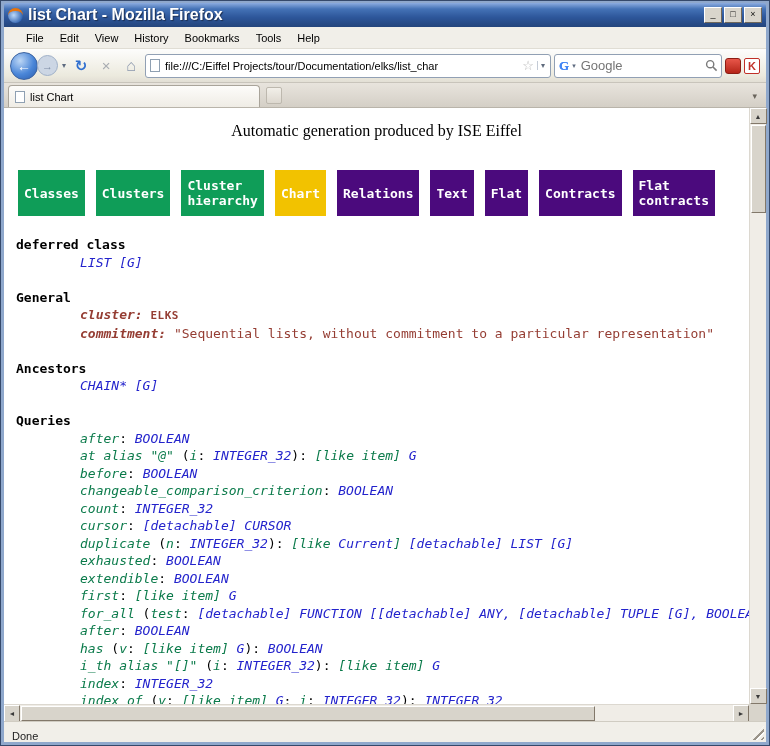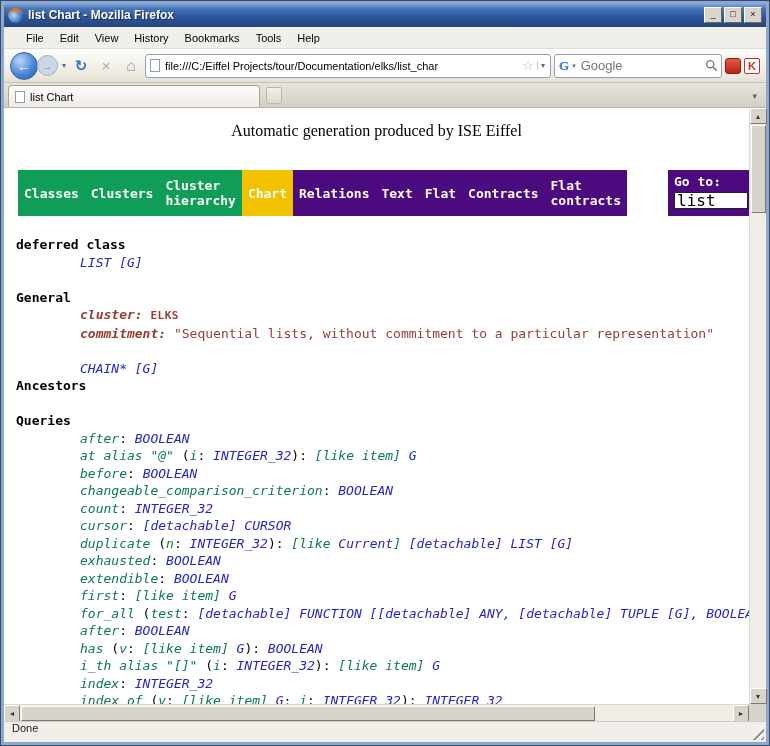--- a/index.html
+++ b/index.html
@@ -16,21 +16,21 @@
   
   .titlebar{
     height:24px;flex:0 0 24px;
     background:linear-gradient(180deg,#8cace0 0%,#4472b6 25%,#2d569a 60%,#24457c 100%);
     border-radius:3px 3px 0 0;
     display:flex;align-items:center;padding:0 4px;gap:5px;
   }
   .fx-icon{width:15px;height:15px;border-radius:50%;
     background:radial-gradient(circle at 38% 35%,#bcd8f8,#2f62b0 75%);
     border-top:3px solid #e8740c;flex:0 0 15px;}
-  .title{color:#fff;font-size:12px;font-weight:bold;flex:1;
+  .title{color:#fff;font-size:16px;font-weight:bold;flex:1;
     text-shadow:1px 1px 1px #1c2f52;white-space:nowrap;overflow:hidden;}
   .winbtns{display:flex;gap:2px;}
   .winbtn{width:18px;height:16px;background:#d9d5cc;
     border:1px solid;border-color:#fff #6f675a #6f675a #fff;
     font-size:9px;line-height:13px;text-align:center;color:#111;cursor:default;}
   
   .menubar{height:22px;flex:0 0 22px;background:#f1efe9;display:flex;align-items:center;
     font-size:11px;color:#000;border-bottom:1px solid #e0ddd4;padding-left:14px;}
   .menu-item{padding:3px 8px;}
   
@@ -79,21 +79,21 @@
     border:1px solid #bdb8ae;border-radius:2px;align-self:center;}
   .tabspacer{flex:1;}
   .alltabs{align-self:center;color:#6a655c;font-size:9px;padding:0 5px 2px 0;}
   
   .content{flex:1 1 auto;position:relative;background:#fff;min-height:0;}
   .viewport{position:absolute;left:0;top:0;right:17px;bottom:17px;overflow:hidden;
     padding:6px 0 0 12px;background:#fff;}
   .heading{font-family:"Liberation Serif","DejaVu Serif",serif;font-size:16px;color:#000;
     text-align:center;margin:8px 12px 30px 0;}
   .navrow{display:flex;align-items:stretch;gap:5px;margin:0 0 20px 2px;}
-  .navbtns{display:flex;gap:0;align-items:stretch;}
+  .navbtns{display:flex;gap:11px;align-items:stretch;}
   .navbtn{color:#fff;font-family:"DejaVu Sans Mono","Liberation Mono",monospace;
     font-size:13px;line-height:15px;font-weight:bold;padding:8px 6px;min-height:46px;
     display:flex;align-items:center;white-space:pre-line;}
   .gotobox{padding:4px 6px;display:flex;flex-direction:column;gap:3px;color:#fff;
     font-family:"DejaVu Sans Mono","Liberation Mono",monospace;font-size:13px;font-weight:bold;min-height:46px;}
   .gotoinput{width:74px;height:17px;border:1px solid #222;font-size:16px;padding:0 2px;
     font-family:"DejaVu Sans Mono","Liberation Mono",monospace;outline:none;}
   .doc{font-family:"DejaVu Sans Mono","Liberation Mono",monospace;font-size:13px;
     line-height:17.5px;color:#000;}
   .docline{white-space:pre;}
@@ -115,21 +115,21 @@
     font-size:7px;color:#3a3a3a;display:flex;align-items:center;justify-content:center;}
   .hscroll .sbtn{width:16px;height:17px;}
   .vthumb{width:15px;height:88px;margin-top:1px;background:#d8d4cb;
     border:1px solid;border-color:#fff #82786a #82786a #fff;}
   .hthumb{height:15px;width:77%;margin-left:1px;background:#d8d4cb;
     border:1px solid;border-color:#fff #82786a #82786a #fff;}
   .vspacer,.hspacer{flex:1;}
   .corner{position:absolute;right:0;bottom:0;width:17px;height:17px;background:#d8d4cb;}
   
   .statusbar{height:21px;flex:0 0 21px;background:#f1efe9;border-top:1px solid #d0ccc2;
-    display:flex;align-items:flex-start;font-size:11px;color:#222;padding-left:8px;position:relative;}
+    display:flex;align-items:flex-end;font-size:11px;color:#222;padding-left:8px;position:relative;}
   .grip{position:absolute;right:2px;bottom:2px;width:14px;height:14px;
     background:repeating-linear-gradient(135deg,transparent 0 2px,#9a948a 2px 4px,#fdfdfc 4px 5px);
     clip-path:polygon(100% 0,100% 100%,0 100%);}
 </style>
 </head>
 <body>
 
 <div class="window">
 
   <div class="titlebar">
@@ -217,22 +217,22 @@
         </div>
       </div>
       <div class="doc">
           <div class="docline"><span class="s-kw">deferred class</span></div>
           <div class="docline ind"><span class="s-cls">LIST [G]</span></div>
           <div class="docline">&nbsp;</div>
           <div class="docline"><span class="s-kw">General</span></div>
           <div class="docline ind"><span class="s-meta">cluster: </span><span class="s-sc">ELKS</span></div>
           <div class="docline ind"><span class="s-meta">commitment: </span><span class="s-str">"Sequential lists, without commitment to a particular representation"</span></div>
           <div class="docline">&nbsp;</div>
+          <div class="docline"><span class="s-kw">Ancestors</span></div>
           <div class="docline ind"><span class="s-cls">CHAIN* [G]</span></div>
-          <div class="docline"><span class="s-kw">Ancestors</span></div>
           <div class="docline">&nbsp;</div>
           <div class="docline"><span class="s-kw">Queries</span></div>
           <div class="docline ind"><span class="s-feat">after</span><span class="s-plain">: </span><span class="s-cls">BOOLEAN</span></div>
           <div class="docline ind"><span class="s-feat">at alias "@"</span><span class="s-plain"> (</span><span class="s-feat">i</span><span class="s-plain">: </span><span class="s-cls">INTEGER_32</span><span class="s-plain">): </span><span class="s-feat">[like item]</span><span class="s-plain"> </span><span class="s-cls">G</span></div>
           <div class="docline ind"><span class="s-feat">before</span><span class="s-plain">: </span><span class="s-cls">BOOLEAN</span></div>
           <div class="docline ind"><span class="s-feat">changeable_comparison_criterion</span><span class="s-plain">: </span><span class="s-cls">BOOLEAN</span></div>
           <div class="docline ind"><span class="s-feat">count</span><span class="s-plain">: </span><span class="s-cls">INTEGER_32</span></div>
           <div class="docline ind"><span class="s-feat">cursor</span><span class="s-plain">: </span><span class="s-cls">[detachable] CURSOR</span></div>
           <div class="docline ind"><span class="s-feat">duplicate</span><span class="s-plain"> (</span><span class="s-feat">n</span><span class="s-plain">: </span><span class="s-cls">INTEGER_32</span><span class="s-plain">): </span><span class="s-feat">[like </span><span class="s-cls">Current</span><span class="s-feat">]</span><span class="s-plain"> </span><span class="s-cls">[detachable] LIST [G]</span></div>
           <div class="docline ind"><span class="s-feat">exhausted</span><span class="s-plain">: </span><span class="s-cls">BOOLEAN</span></div>

